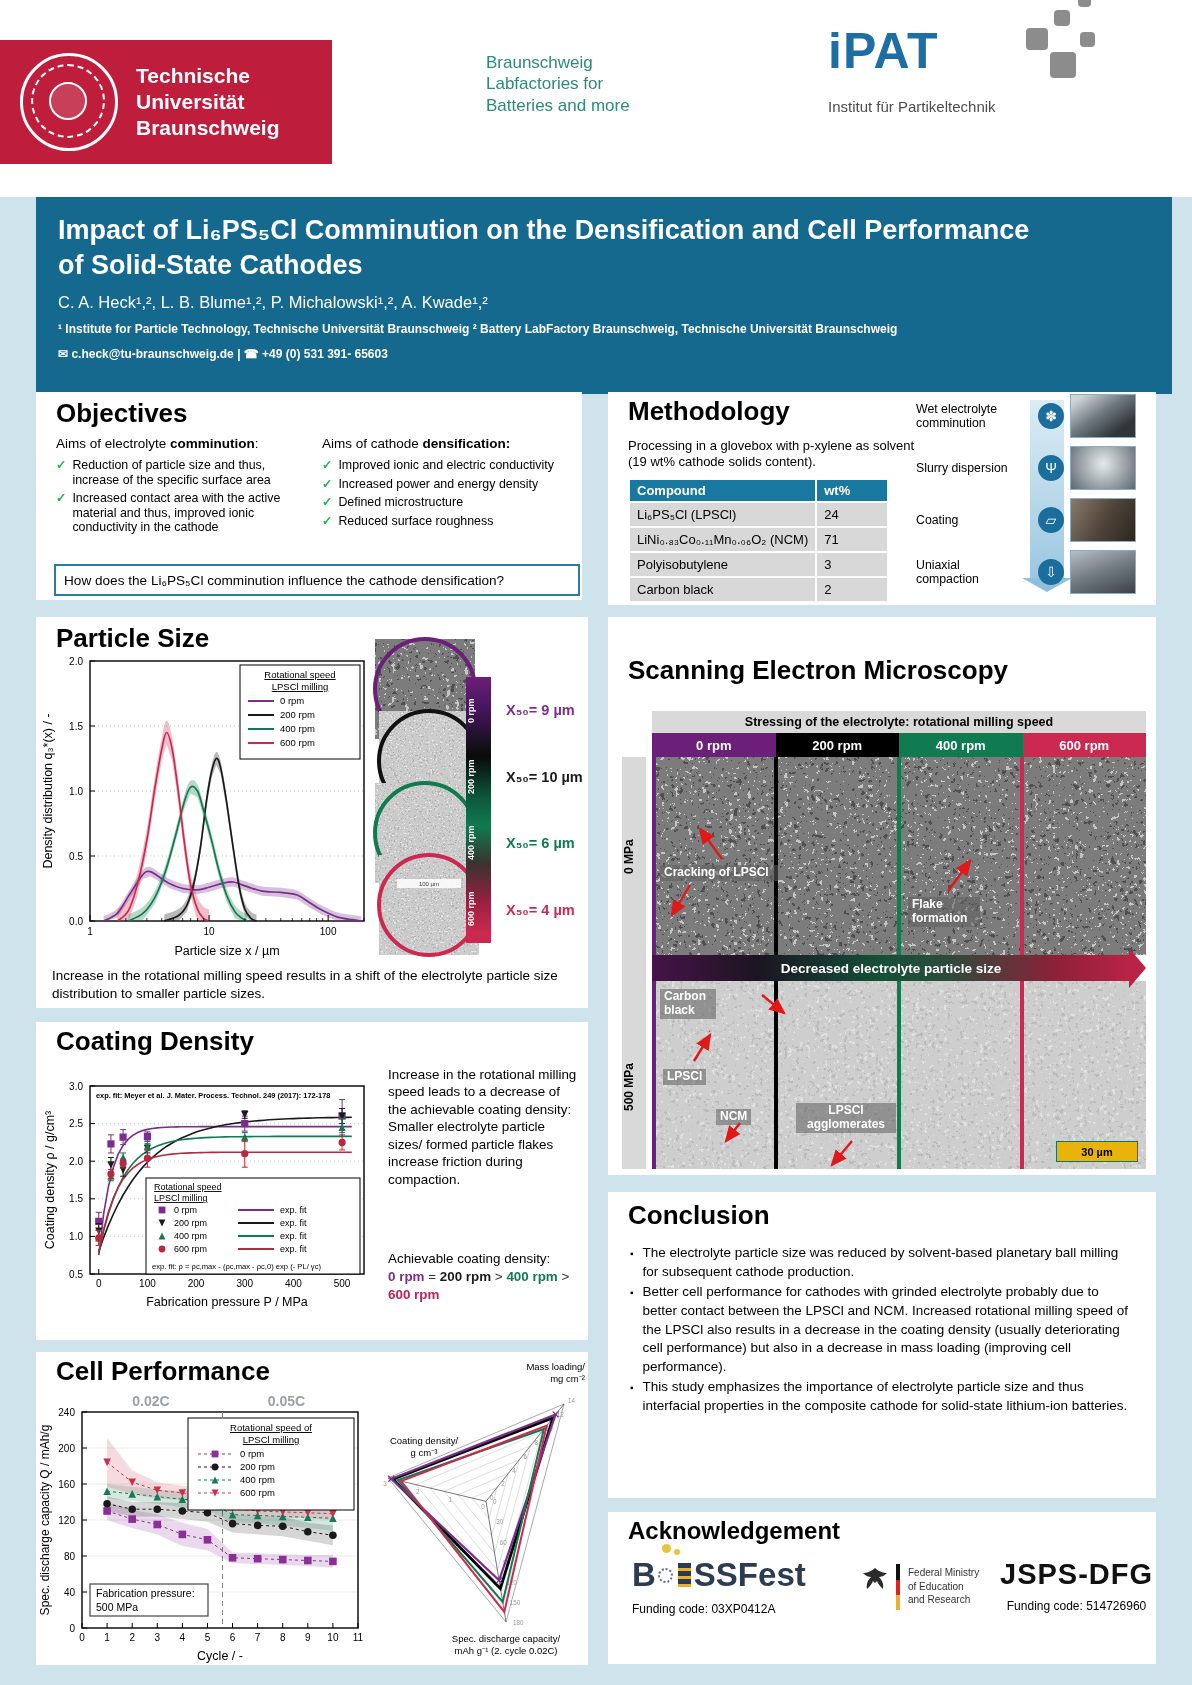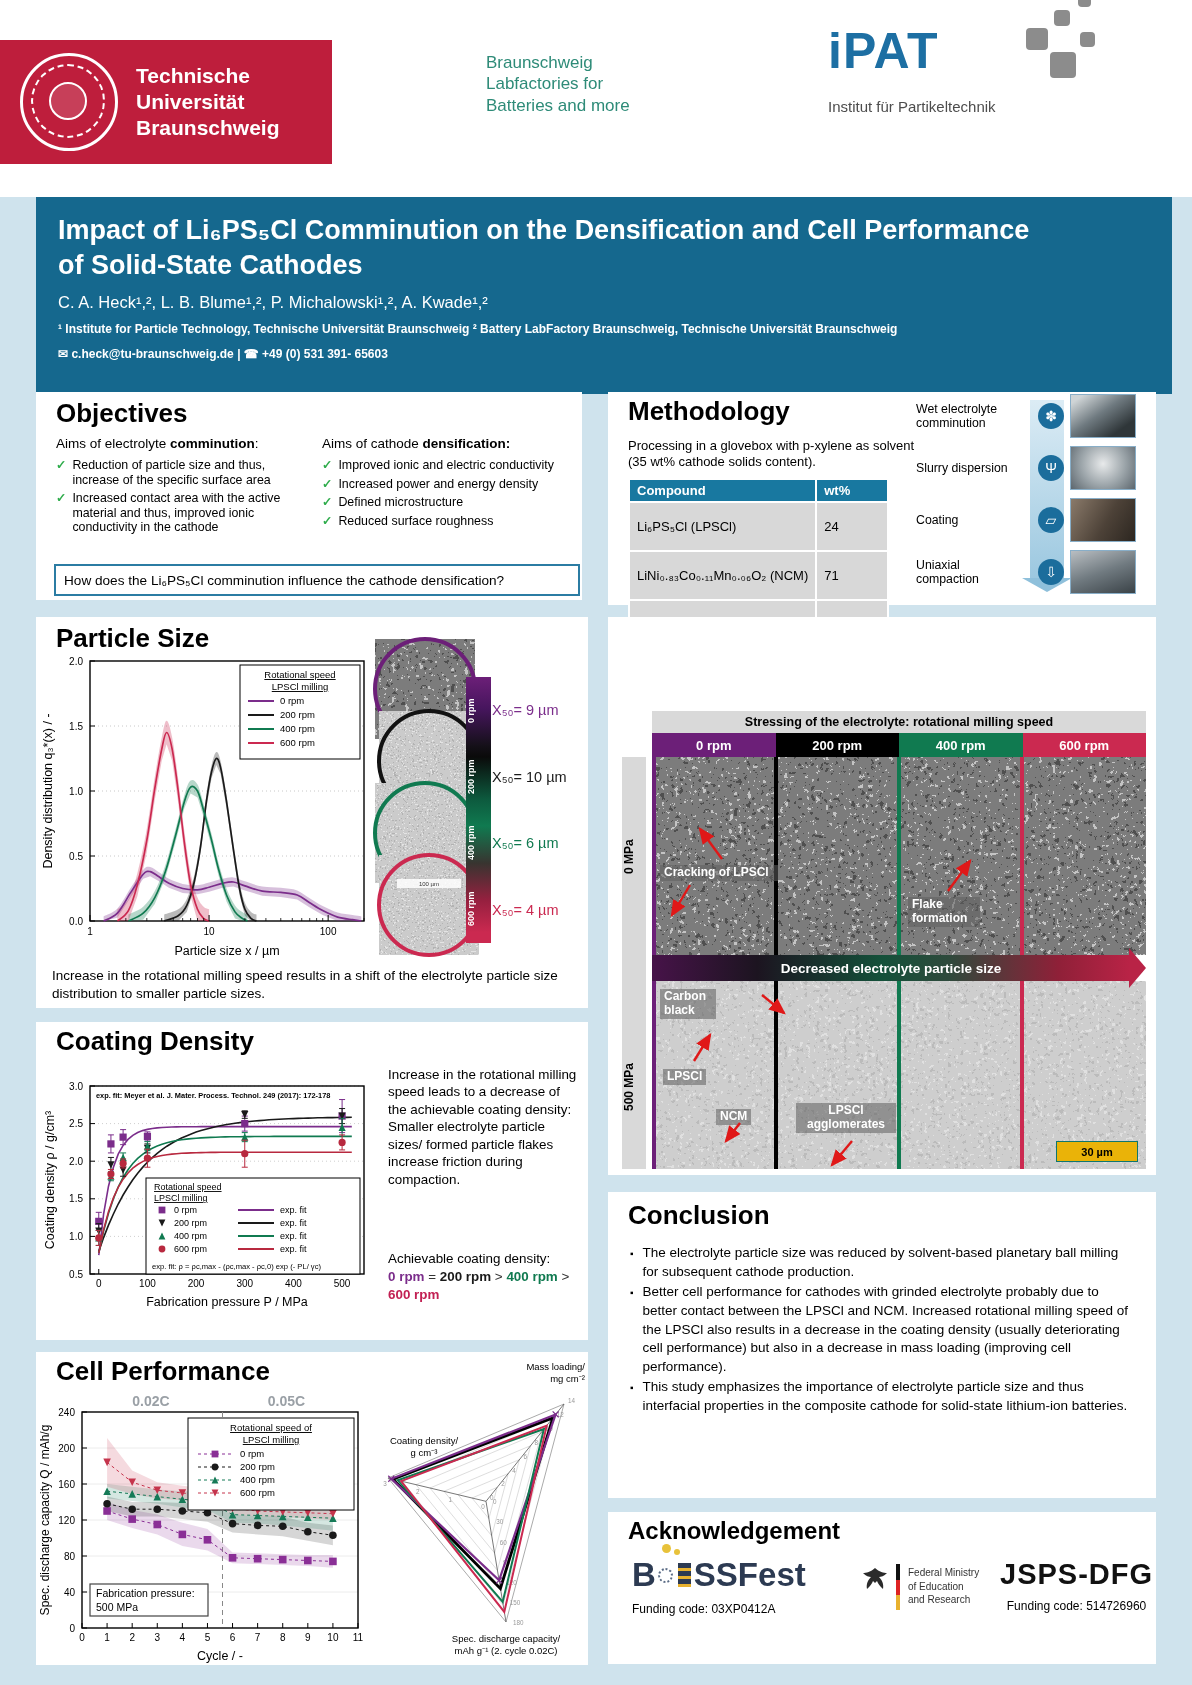--- a/index.html
+++ b/index.html
@@ -34,36 +34,36 @@
   
   .obj-col{position:absolute;top:44px;width:252px;font-size:12.4px;line-height:1.18}
   .obj-head{font-size:13.5px;margin-bottom:6px}
   .obj-item{display:flex;margin-bottom:4px}
   .check{color:#2eac4b;font-weight:bold;margin-right:6px;flex:none}
   .question{position:absolute;left:18px;top:172px;width:506px;height:28px;border:2px solid #2b7ca3;display:flex;align-items:center;padding:0 8px;font-size:13.6px;background:#fff}
   
   .meth-intro{position:absolute;left:20px;top:46px;width:292px;font-size:13px;line-height:1.25}
   table.comp{position:absolute;left:20px;top:86px;border-collapse:collapse;font-size:13px}
   table.comp th{background:#1878a0;color:#fff;text-align:left;font-weight:bold;padding:3px 7px}
-  table.comp td{background:#d8d8d8;padding:16px 7px}
+  table.comp td{background:#d8d8d8;padding:4px 7px}
   table.comp th,table.comp td{border:2px solid #fff}
   td.wt,th.wt{width:56px}
   .flow{position:absolute;left:308px;top:2px;width:234px;height:206px}
   .flow-arrow{position:absolute;left:114px;top:6px;width:34px;height:178px;background:linear-gradient(180deg,#dcecf5,#9cc8e0)}
   .flow-arrow:after{content:"";position:absolute;left:-8px;top:178px;border-left:25px solid transparent;border-right:25px solid transparent;border-top:14px solid #8fc0db}
   .step{position:absolute;left:0;display:flex;align-items:center}
   .step-label{width:106px;font-size:12.3px;line-height:1.15}
   .step-icon{width:26px;height:26px;border-radius:50%;background:#1b6d9c;color:#fff;font-size:14px;display:flex;align-items:center;justify-content:center;margin-left:16px;z-index:2;flex:none}
   .photo{width:64px;height:42px;border:1px solid #88aec8;margin-left:6px;flex:none}
   .ph1{background:linear-gradient(145deg,#cfd4d6 10%,#6f7a80 45%,#2f3639 80%)}
   .ph2{background:radial-gradient(circle at 50% 40%,#e8eaeb,#9aa3a8 55%,#5c666d)}
   .ph3{background:linear-gradient(120deg,#8a7a6a,#4d4238 55%,#2c2620)}
   .ph4{background:linear-gradient(160deg,#b9bec2,#707a80 50%,#3a4247)}
   
-  .x50{position:absolute;left:456px;font-size:14.5px;font-weight:normal;white-space:nowrap}
+  .x50{position:absolute;left:470px;font-size:14.5px;font-weight:bold;white-space:nowrap}
   .colorbar{position:absolute;left:430px;top:60px;width:25px;height:266px;background:linear-gradient(180deg,#6c1f78 0%,#46155d 12%,#141018 26%,#0a0a0a 30%,#0d5a3e 46%,#107a50 56%,#383430 70%,#96203f 84%,#cb2950 96%)}
   .cb-label{position:absolute;left:0;width:25px;color:#fff;font-size:9px;font-weight:bold;writing-mode:vertical-rl;transform:rotate(180deg);text-align:center;height:60px}
   .pdesc{position:absolute;left:16px;top:350px;width:528px;font-size:13.5px;line-height:1.3}
   
   .sem-header{position:absolute;left:44px;top:94px;width:494px;height:22px;background:#d9d9d9;font-size:12.5px;font-weight:bold;display:flex;align-items:center;justify-content:center}
   .sem-cols{position:absolute;left:44px;top:116px;width:494px;height:24px;display:flex}
   .sem-col{width:123.5px;color:#fff;font-weight:bold;font-size:13px;display:flex;align-items:center;justify-content:center}
   .sem-strip{position:absolute;left:14px;top:140px;width:24px;height:412px;background:#d9d9d9}
   .mpa{position:absolute;left:0;width:24px;font-size:12px;font-weight:bold;writing-mode:vertical-rl;transform:rotate(180deg);text-align:center}
   .sem-band{position:absolute;left:44px;top:338px;width:478px;height:26px;background:linear-gradient(90deg,#471349,#1c1420 22%,#14513a 48%,#2e4a3c 62%,#8f2038 85%,#b92346);display:flex;align-items:center;justify-content:center;color:#fff;font-weight:bold;font-size:13.5px}
@@ -199,21 +199,21 @@
     <div class="obj-item">
         <span class="check">✓</span>
         <span>Reduced surface roughness</span>
       </div>
   </div>
   <div class="question">How does the Li₆PS₅Cl comminution influence the cathode densification?</div>
 </div>
 
 <div class="card" style="left:608px;top:392px;width:548px;height:213px">
   <div class="sec-title abs" style="left:20px;top:6px">Methodology</div>
-  <div class="meth-intro">Processing in a glovebox with p-xylene as solvent (35 wt% cathode solids content).</div>
+  <div class="meth-intro">Processing in a glovebox with p-xylene as solvent (19 wt% cathode solids content).</div>
   <table class="comp">
     <tbody>
         <tr>
           <th>Compound</th>
           <th class="wt">wt%</th>
         </tr>
     <tr>
           <td>Li₆PS₅Cl (LPSCl)</td>
           <td class="wt">24</td>
         </tr>
@@ -337,20 +337,21 @@
     <div class="cb-label" style="top:202px">600 rpm</div>
   </div>
   <div class="x50" style="top:85px;color:#7b2d8b">X₅₀= 9 µm</div>
   <div class="x50" style="top:152px;color:#1a1a1a">X₅₀= 10 µm</div>
   <div class="x50" style="top:218px;color:#107a50">X₅₀= 6 µm</div>
   <div class="x50" style="top:285px;color:#cb2950">X₅₀= 4 µm</div>
   <div class="pdesc">Increase in the rotational milling speed results in a shift of the electrolyte particle size distribution to smaller particle sizes.</div>
 </div>
 
 <div class="card" style="left:608px;top:617px;width:548px;height:558px">
+  <div class="sec-title abs" style="left:20px;top:40px">Scanning Electron Microscopy</div>
   <div class="sem-header">Stressing of the electrolyte: rotational milling speed</div>
   <div class="sem-cols">
     <div class="sem-col" style="background:#6c1f78">0 rpm</div>
     <div class="sem-col" style="background:#000000">200 rpm</div>
     <div class="sem-col" style="background:#107a50">400 rpm</div>
     <div class="sem-col" style="background:#cb2950">600 rpm</div>
   </div>
   <div class="sem-strip">
     <div class="mpa" style="top:40px;height:120px">0 MPa</div>
     <div class="mpa" style="top:270px;height:120px">500 MPa</div>

